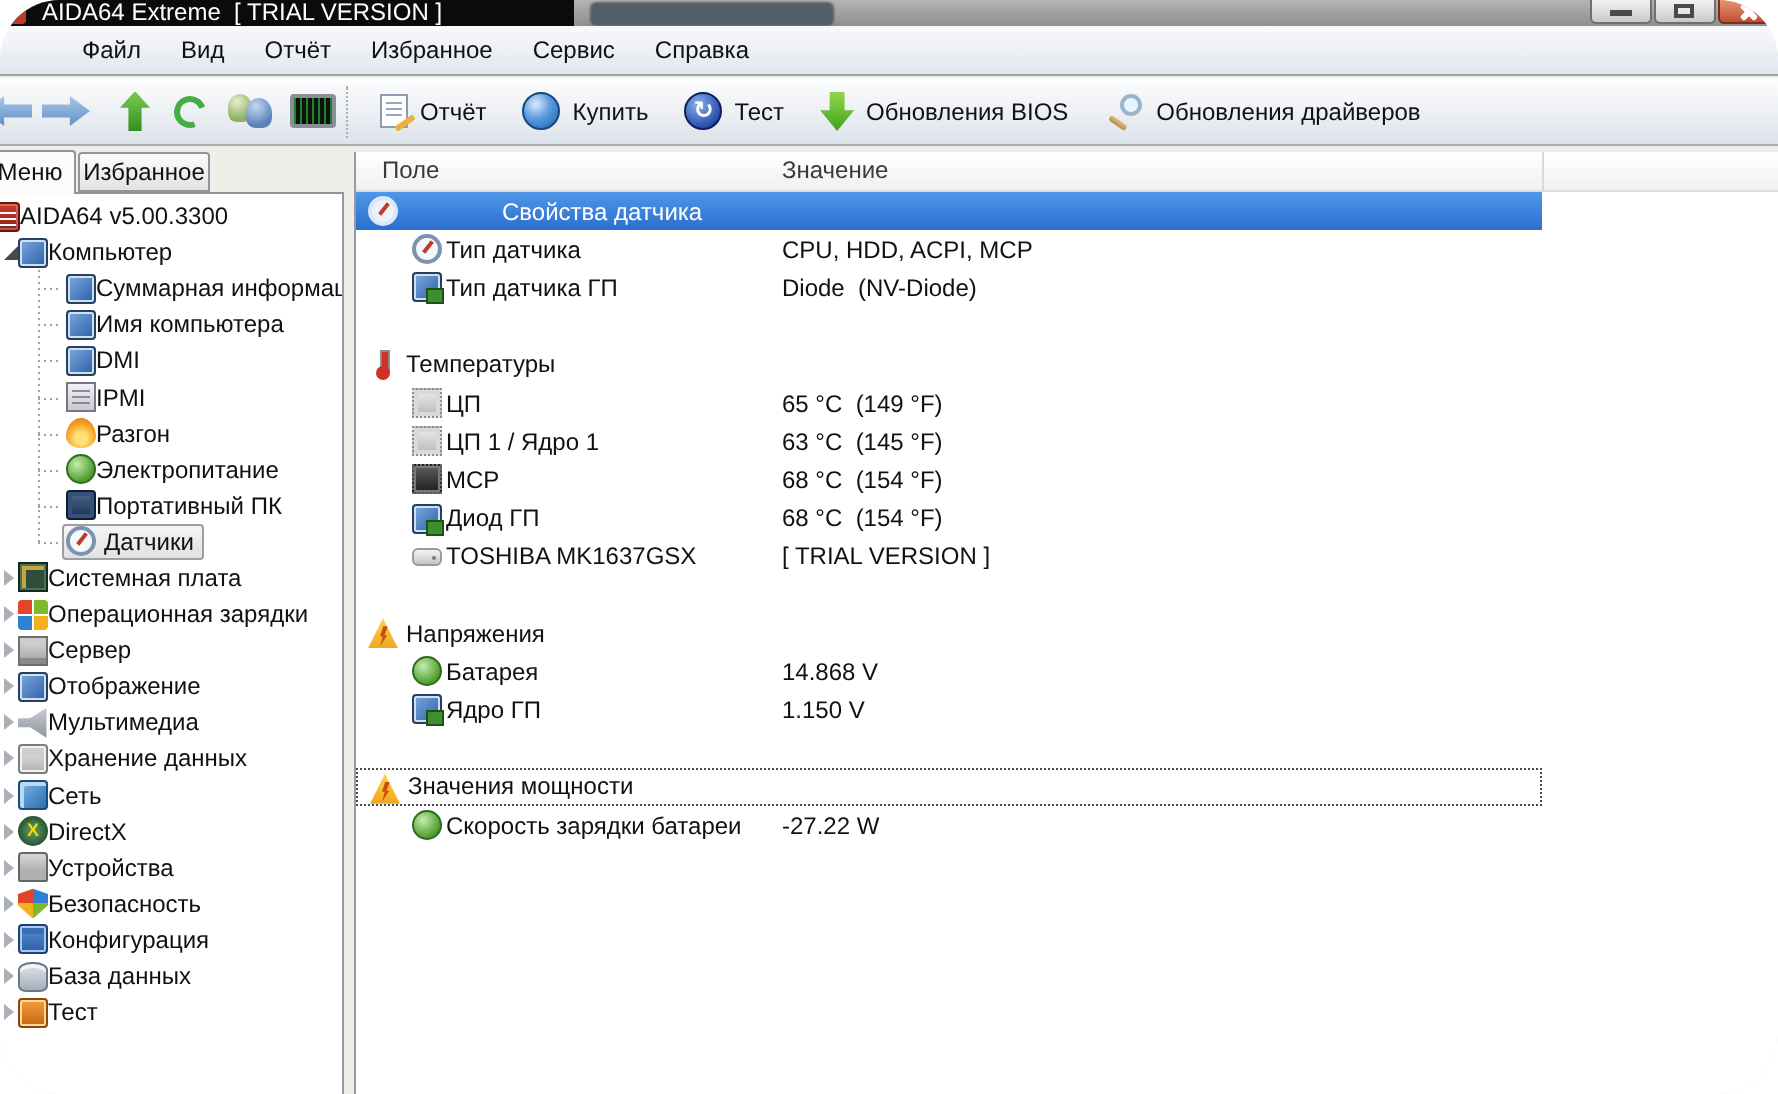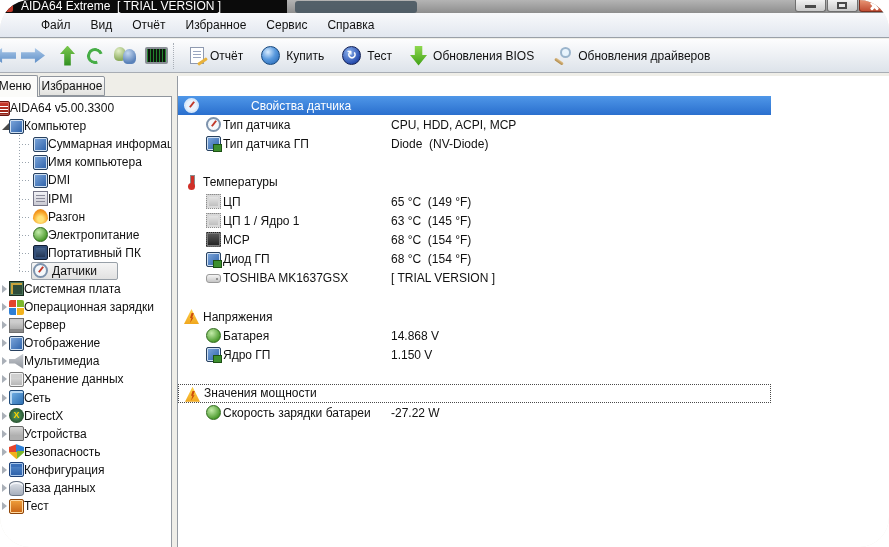--- a/index.html
+++ b/index.html
@@ -81,21 +81,21 @@
   .tree-row.lvl1{padding-left:33px;position:relative;}
   .tree-row.lvl1::before{content:"";position:absolute;left:19px;top:50%;width:11px;height:1px;
         background:repeating-linear-gradient(90deg,#9aa4ae 0 1px,transparent 1px 3px);}
   .vconn{position:absolute;left:19px;top:38px;width:1px;height:137px;
         background:repeating-linear-gradient(#9aa4ae 0 1px,transparent 1px 3px);}
   .tree-row.root{padding-left:0;}
   .tree-row.root .ic{margin-left:-5px;}
   .tri-c{width:0;height:0;border-top:4px solid transparent;border-bottom:4px solid transparent;border-left:5px solid #aab0b8;margin:0 2px 0 1px;flex:none;}
   .tri-e{width:0;height:0;border-bottom:7px solid #4a4a4a;border-left:7px solid transparent;margin:0 0 0 1px;flex:none;}
   .sel-box{display:flex;align-items:center;gap:4px;border:1px solid #98a0a8;border-radius:2px;
-        background:linear-gradient(#f5f5f5,#e1e1e1);padding:0 20px 0 1px;margin-left:-2px;height:16px;}
+        background:linear-gradient(#f5f5f5,#e1e1e1);padding:0 4px 0 1px;margin-left:-2px;height:16px;}
 
   
   .ic{display:inline-block;width:15px;height:15px;position:relative;flex:none;box-sizing:border-box;}
   .i-aida{background:linear-gradient(#cf3b2c,#8f1f14);border:1px solid #6b140e;border-radius:2px;
         box-shadow:inset 0 0 0 1px rgba(255,255,255,.25);}
   .i-aida::after{content:"";position:absolute;left:3px;top:4px;width:9px;height:7px;
         background:repeating-linear-gradient(#fff 0 1px,transparent 1px 3px);}
   .i-monitor,.i-display{background:linear-gradient(135deg,#7fa8dc,#2a5fa8);border:1px solid #27405f;border-radius:2px;
         box-shadow:inset 0 0 0 1px #cfe0f2;}
   .i-gpu{background:linear-gradient(135deg,#7fa8dc,#2a5fa8);border:1px solid #27405f;border-radius:2px;
@@ -337,20 +337,25 @@
         </div>
         <div class="tree-row lvl0">
           <span class="tri-c"></span>
           <span class="ic i-test"></span>
           <span class="tree-label">Тест</span>
         </div>
       </div>
   </div>
 
   <div class="mainpanel">
+    <div class="mp-header">
+      <span class="h-field">Поле</span>
+      <span class="h-value">Значение</span>
+      <span class="h-sep"></span>
+    </div>
     <div class="m-rows">
         <div class="m-row section sel-blue"><span class="ic i-gauge"></span><span class="f-label">Свойства датчика</span></div>
         <div class="m-row item"><span class="ic i-gauge"></span><span class="f-label">Тип датчика</span><span class="v-label">CPU, HDD, ACPI, MCP</span></div>
         <div class="m-row item"><span class="ic i-gpu"></span><span class="f-label">Тип датчика ГП</span><span class="v-label">Diode  (NV-Diode)</span></div>
         <div class="m-row blank"></div>
         <div class="m-row section"><span class="ic i-thermometer"></span><span class="f-label">Температуры</span></div>
         <div class="m-row item"><span class="ic i-cpu"></span><span class="f-label">ЦП</span><span class="v-label">65 °C  (149 °F)</span></div>
         <div class="m-row item"><span class="ic i-cpu"></span><span class="f-label">ЦП 1 / Ядро 1</span><span class="v-label">63 °C  (145 °F)</span></div>
         <div class="m-row item"><span class="ic i-chip-dark"></span><span class="f-label">MCP</span><span class="v-label">68 °C  (154 °F)</span></div>
         <div class="m-row item"><span class="ic i-gpu"></span><span class="f-label">Диод ГП</span><span class="v-label">68 °C  (154 °F)</span></div>

